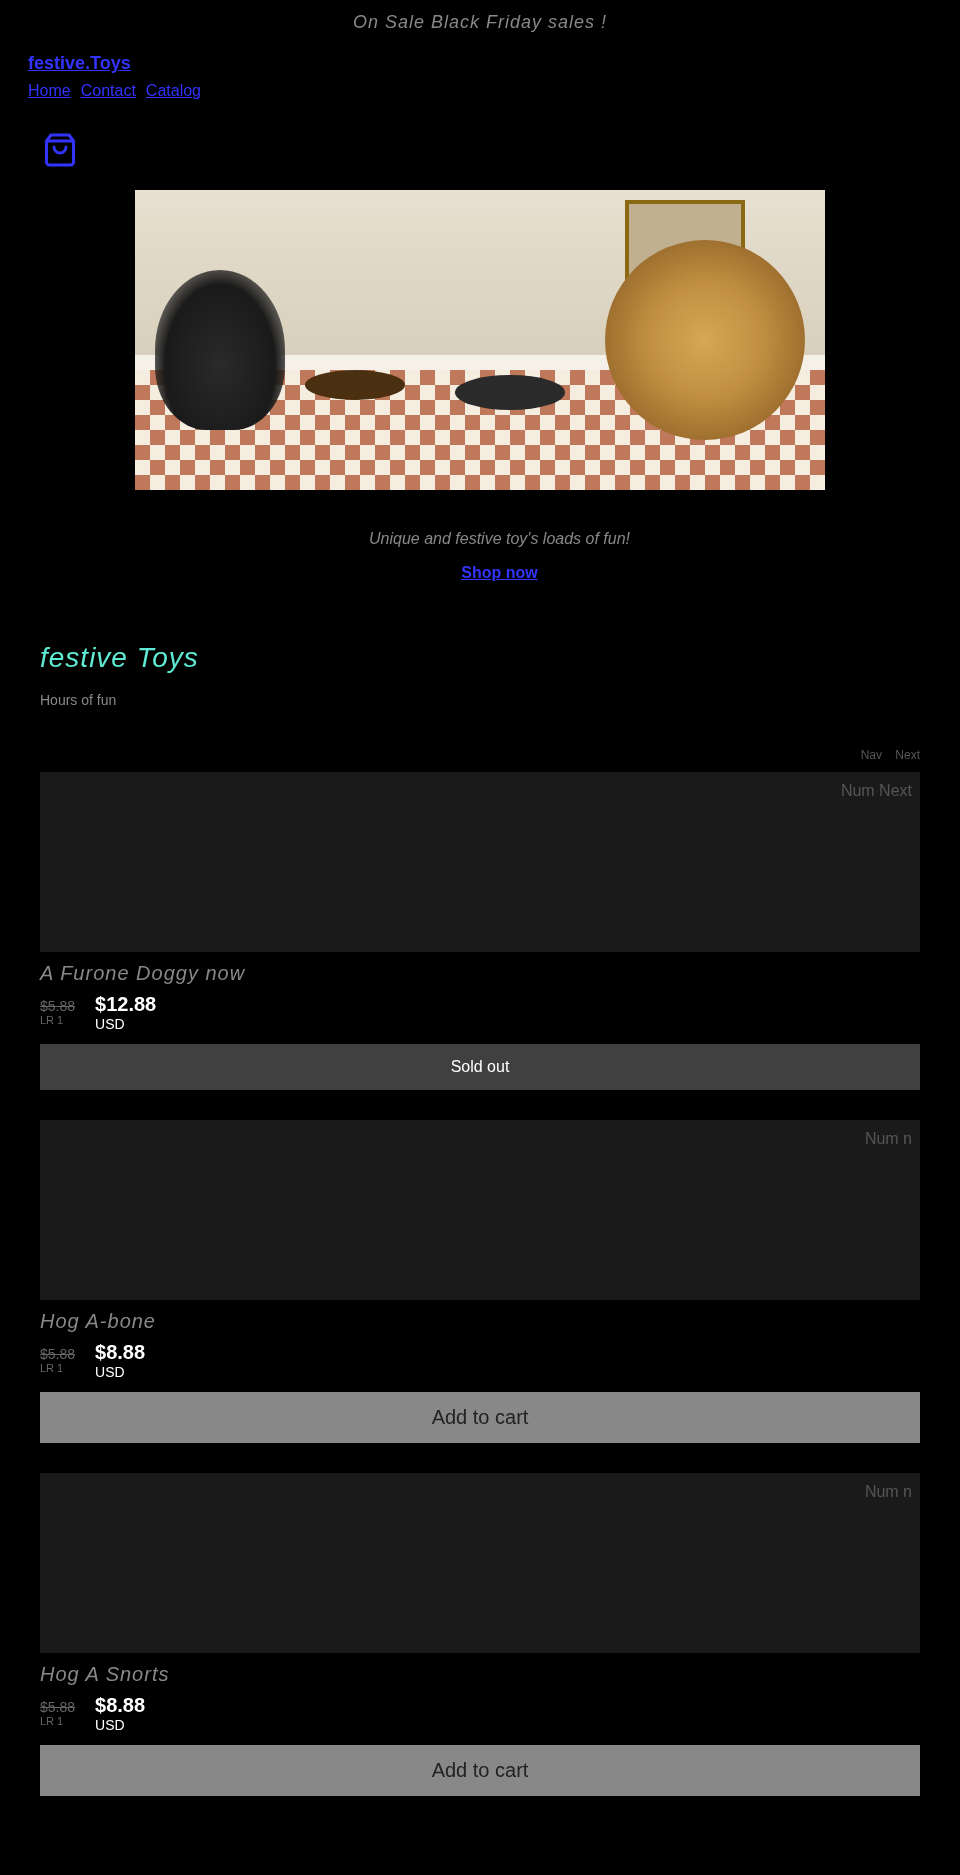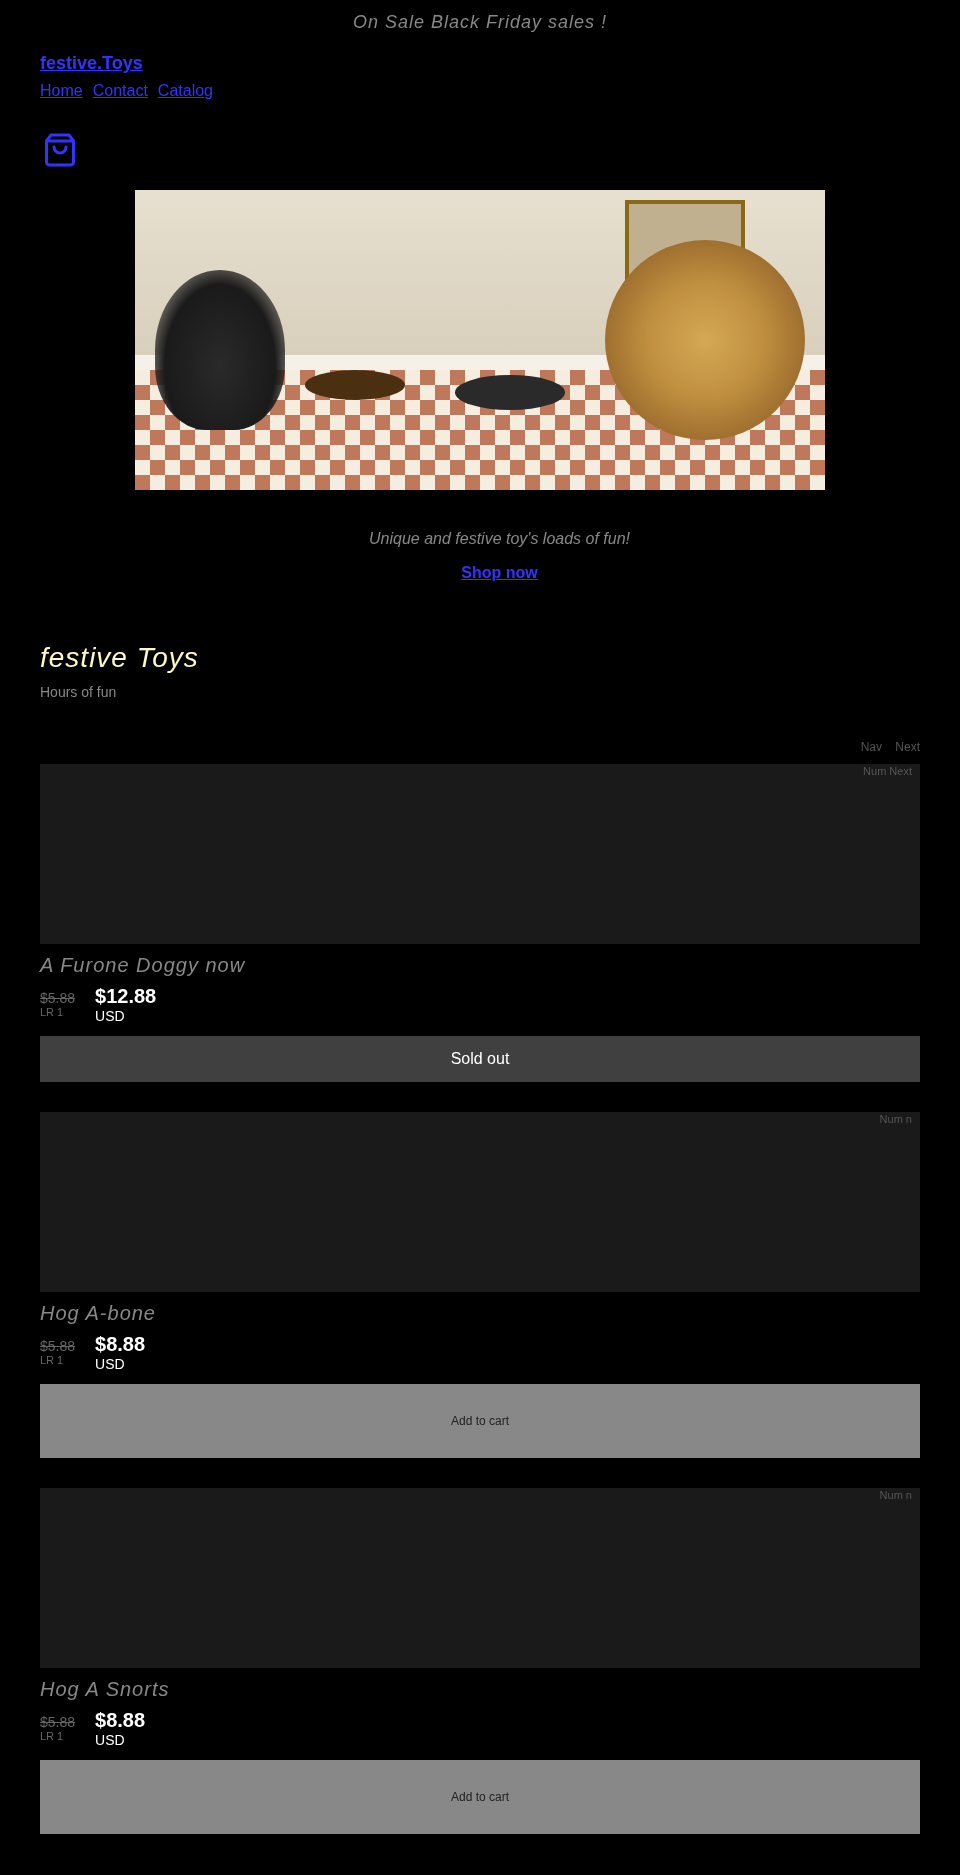--- a/index.html
+++ b/index.html
@@ -16,21 +16,21 @@
       text-align: center;
       padding: 12px 0 10px;
       font-size: 18px;
       color: #888;
       font-style: italic;
       letter-spacing: 1px;
     }
 
     
     .nav {
-      padding: 10px 40px;
+      padding: 10px 28px;
     }
     .nav-logo {
       color: #3333ff;
       font-size: 18px;
       font-weight: bold;
       text-decoration: underline;
       display: block;
       margin-bottom: 8px;
     }
     .nav-links {
@@ -169,24 +169,24 @@
       text-decoration: underline;
       cursor: pointer;
       display: inline-block;
     }
 
     
     .festive-section {
       padding: 40px 40px 20px;
     }
     .festive-title {
-      color: #fef9c3;
+      color: #5eead4;
       font-size: 28px;
       font-style: italic;
-      margin-bottom: 10px;
+      margin-bottom: 18px;
       letter-spacing: 1px;
     }
     .festive-subtitle {
       color: #888;
       font-size: 14px;
       margin-bottom: 20px;
     }
 
     
     .product-list {
@@ -258,35 +258,35 @@
       background: #404040;
       color: #fff;
       text-align: center;
       font-size: 16px;
       border: none;
       cursor: not-allowed;
     }
     .add-to-cart-btn {
       display: block;
       width: 100%;
-      padding: 30px;
+      padding: 14px;
       background: #888;
       color: #222;
       text-align: center;
-      font-size: 12px;
+      font-size: 20px;
       border: none;
       cursor: pointer;
     }
 
     .num-label {
       position: absolute;
-      top: 0;
+      top: 8px;
       right: 8px;
       color: #555;
-      font-size: 11px;
+      font-size: 16px;
       line-height: 1.4;
     }
 
     .section-nav {
       display: flex;
       justify-content: flex-end;
       padding-right: 40px;
       margin-bottom: 10px;
     }
     .section-nav-items {

